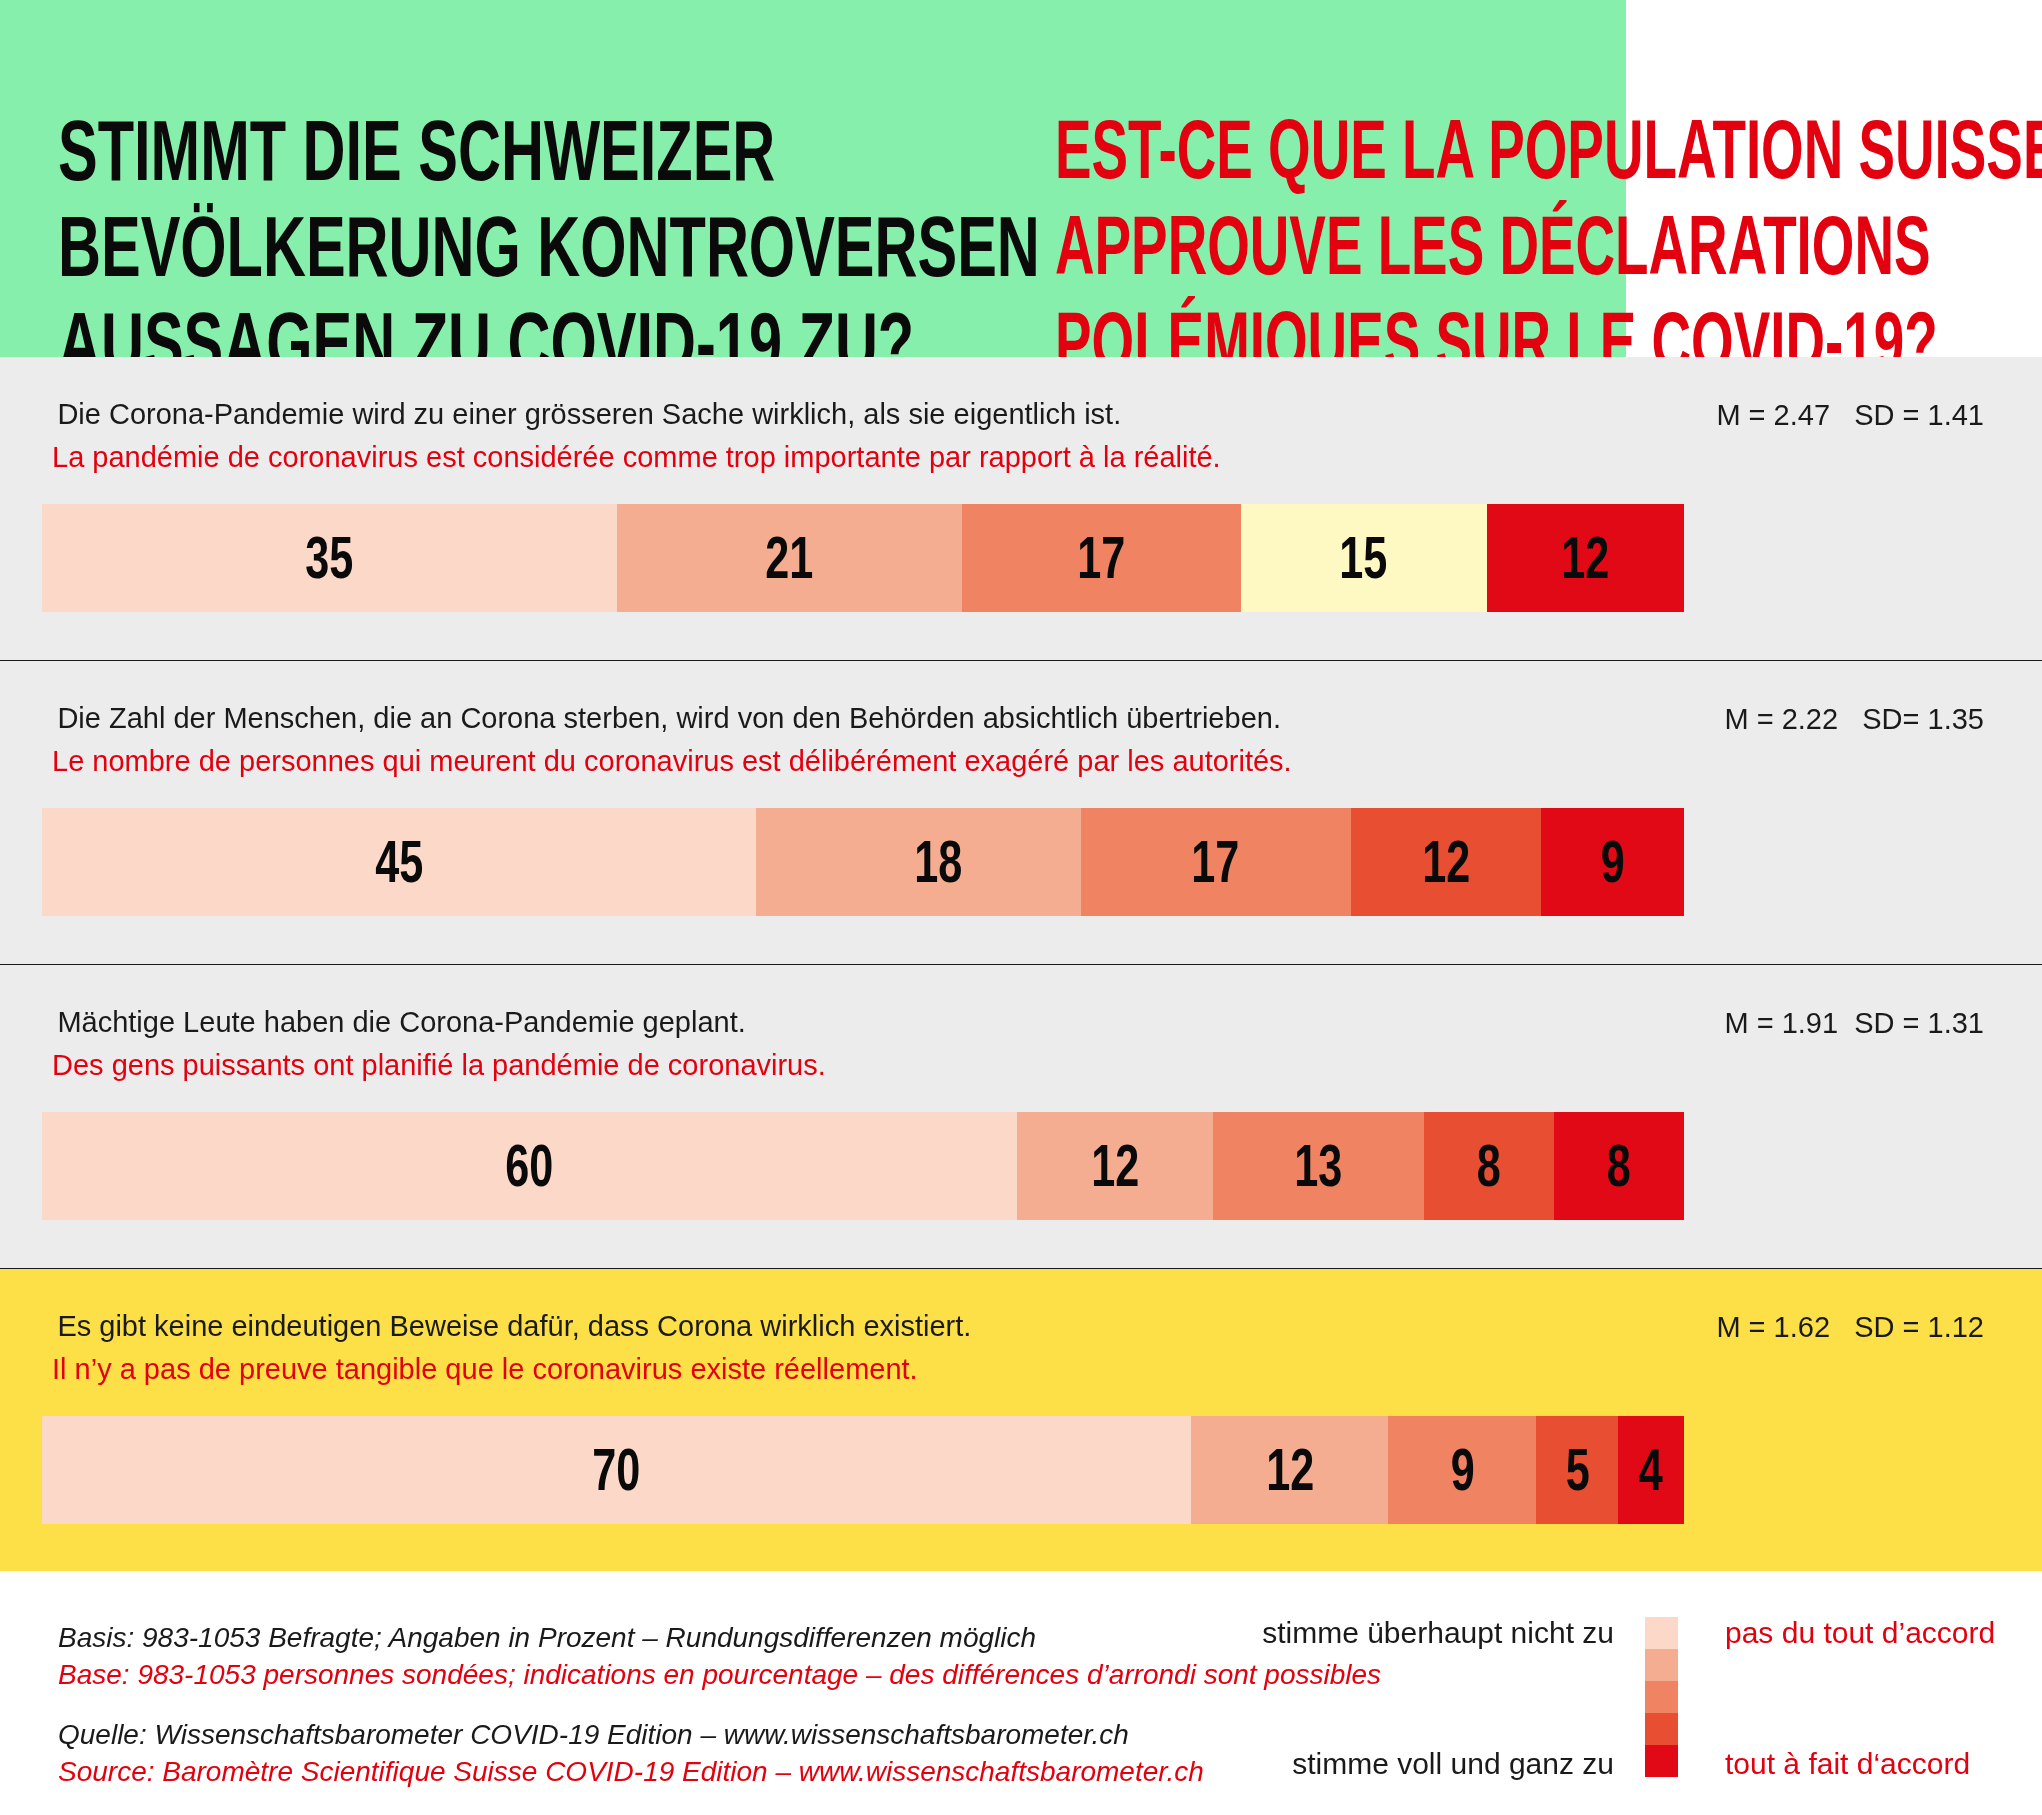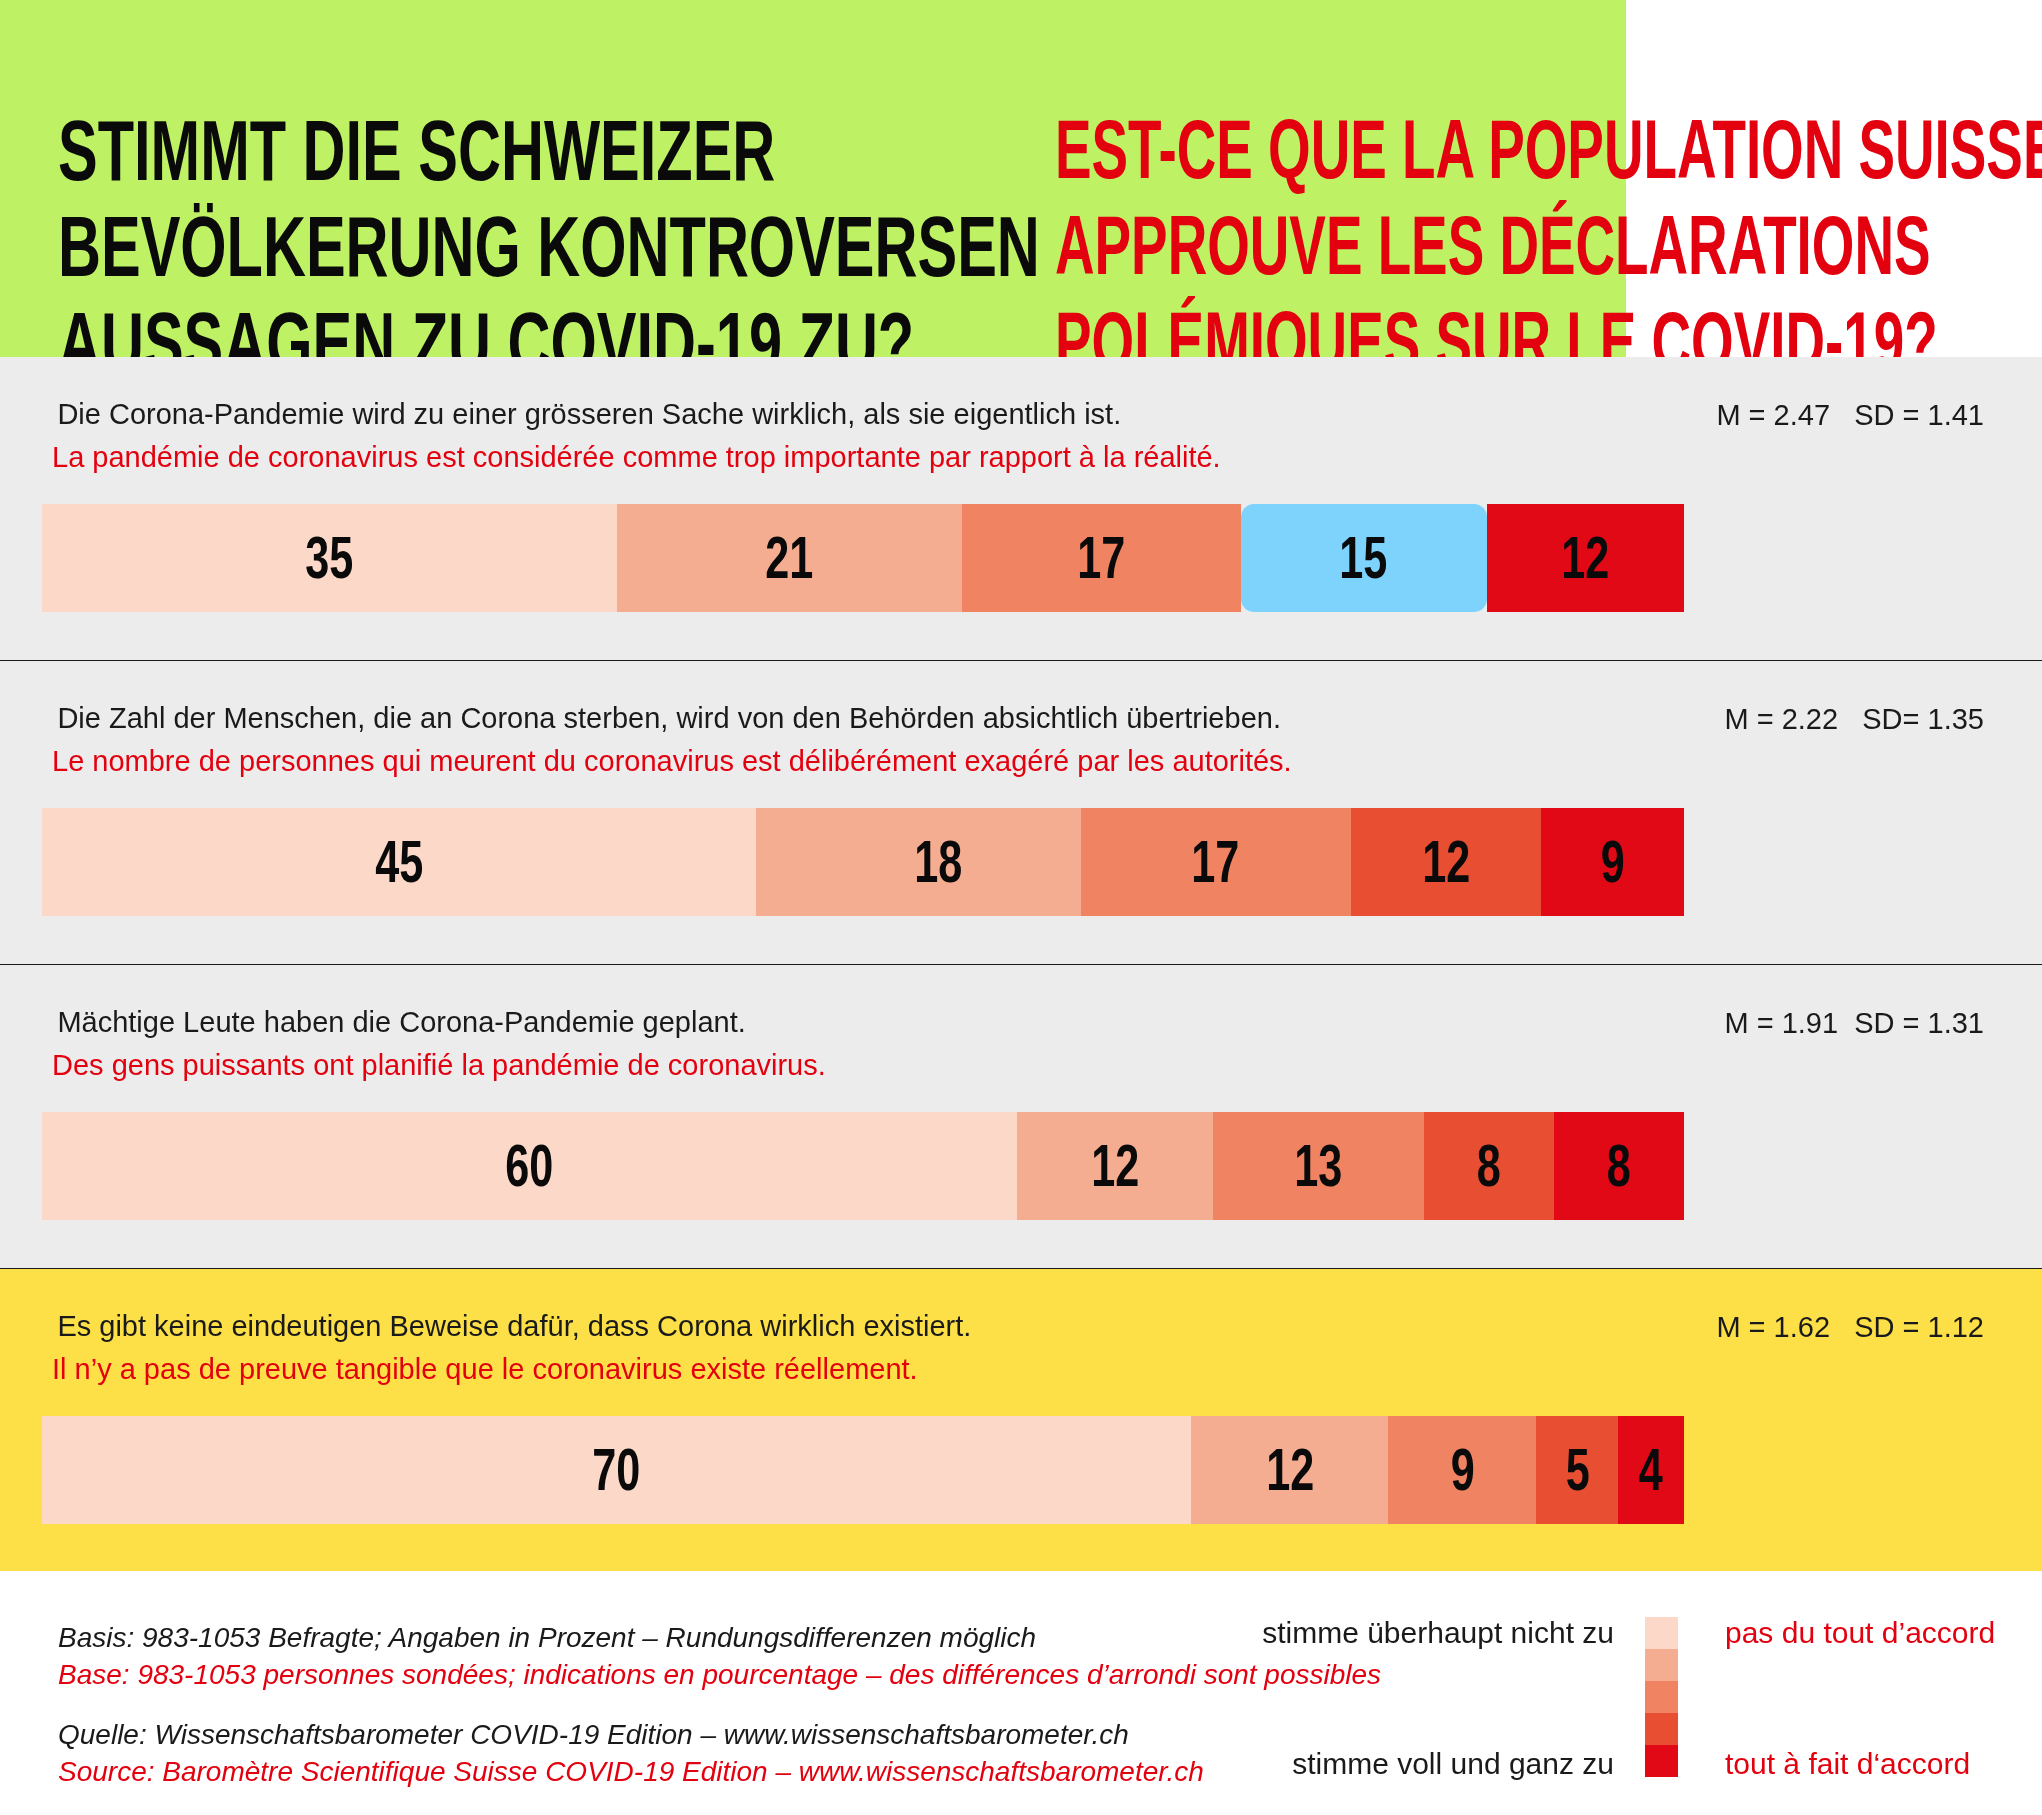--- a/index.html
+++ b/index.html
@@ -7,21 +7,21 @@
     width:2042px; height:1816px;
     background:#ffffff;
     font-family:"Liberation Sans", sans-serif;
     color:#1a1a1a;
     position:relative;
     overflow:hidden;
   }
   .page { position:relative; width:2042px; height:1816px; }
 
   
-  .header { position:absolute; top:0; left:0; width:1626px; height:357px; background:#bef264; }
+  .header { position:absolute; top:0; left:0; width:1626px; height:357px; background:#86efac; }
   .title { position:absolute; top:46px; font-weight:bold; }
   .title .t-line { display:block; height:96px; line-height:96px; white-space:nowrap; }
   .cond { display:inline-block; transform-origin:0 50%; white-space:nowrap; }
   .title-de { left:58px; font-size:85px; color:#0a0a0a; }
   .title-de .cond { transform:scaleX(0.70); }
   .title-fr { left:1055px; font-size:83px; }
   .title-fr .cond { transform:scaleX(0.66); }
 
   
   .sections { position:absolute; top:357px; left:0; width:2042px; }
@@ -74,21 +74,21 @@
         <div class="bar">
           <div class="seg" style="flex: 35 1 0%; background: rgb(251, 216, 200);">
             <span class="num">35</span>
           </div>
           <div class="seg" style="flex: 21 1 0%; background: rgb(245, 173, 146);">
             <span class="num">21</span>
           </div>
           <div class="seg" style="flex: 17 1 0%; background: rgb(239, 131, 98);">
             <span class="num">17</span>
           </div>
-          <div class="seg" style="flex: 15 1 0%; background: #7dd3fc; border-radius: 13px;">
+          <div class="seg" style="flex: 15 1 0%; background: #fef9c3;">
             <span class="num">15</span>
           </div>
           <div class="seg" style="flex: 12 1 0%; background: rgb(226, 9, 23);">
             <span class="num">12</span>
           </div>
         </div>
       </section>
       <div class="divider"></div>
       <section class="section" style="background: rgb(236, 236, 236);">
         <div class="stmt-de">Die Zahl der Menschen, die an Corona sterben, wird von den Behörden absichtlich übertrieben.</div>

